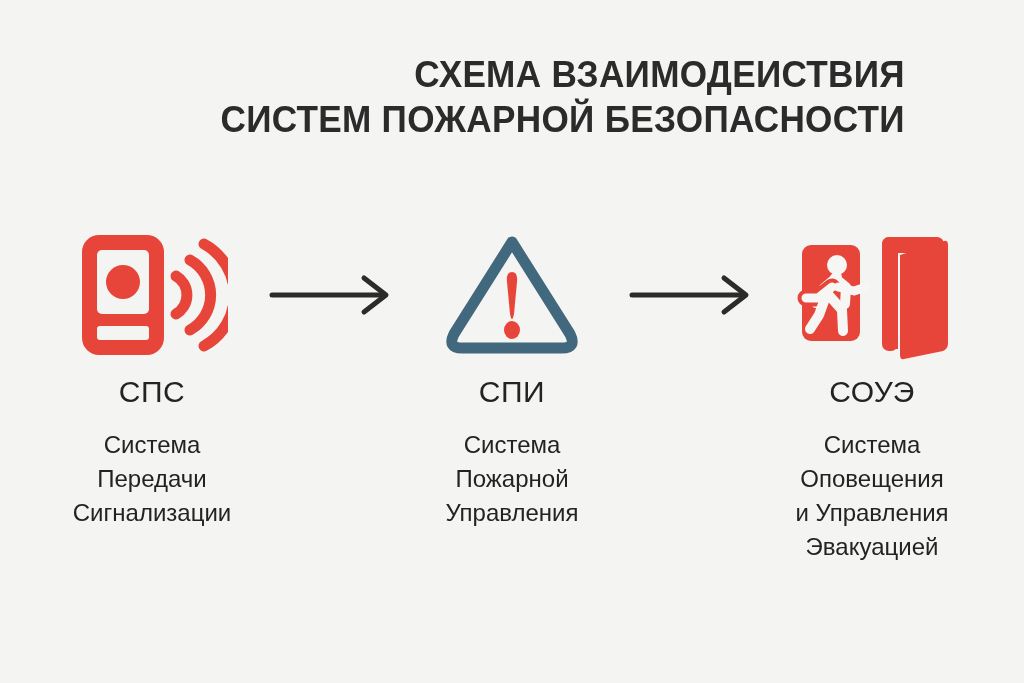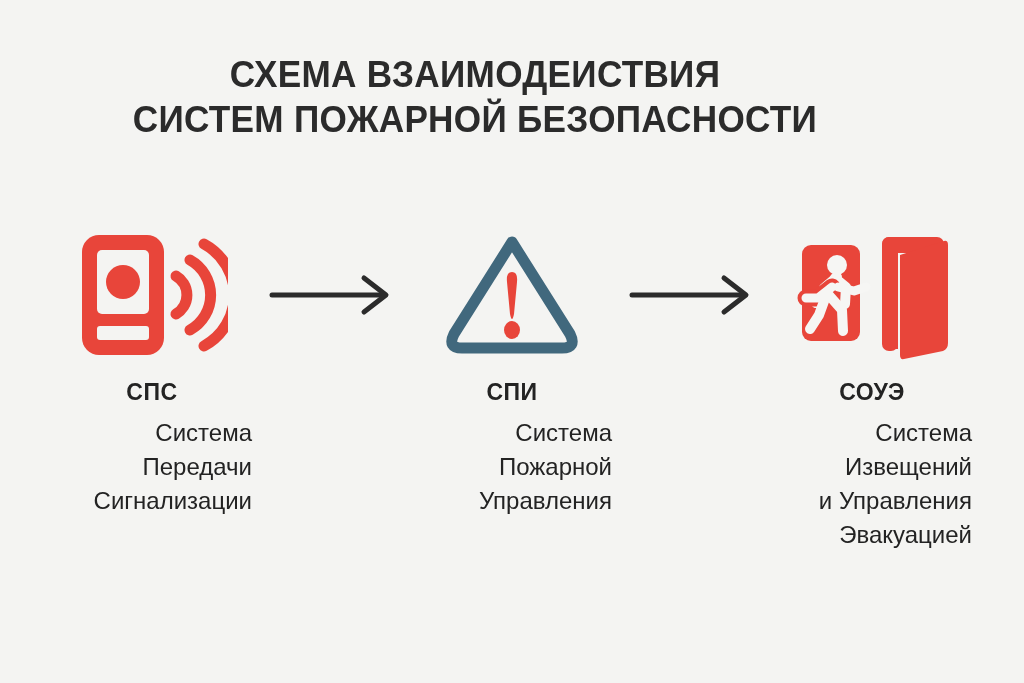--- a/index.html
+++ b/index.html
@@ -17,23 +17,23 @@
     position: relative;
     width: 1024px;
     height: 683px;
     background: #f4f4f2;
   }
 
   
   .title-block {
     position: absolute;
     top: 52px;
-    left: 11px;
+    left: 0;
     width: 928px;
-    text-align: center;
+    text-align: right;
   }
   .title-line {
     display: block;
     color: #2b2b2b;
     font-family: "Liberation Sans", sans-serif;
     font-weight: 700;
     font-size: 37px;
     line-height: 45px;
     letter-spacing: 0.3px;
     transform: scaleX(0.95);
@@ -78,38 +78,37 @@
   }
   .label-col {
     width: 200px;
     text-align: center;
   }
   .label-spacer {
     width: 160px;
   }
   .abbr {
     color: #232323;
-    font-weight: 700;
-    font-size: 23px;
+    font-weight: 400;
+    font-size: 30px;
     line-height: 40px;
     letter-spacing: 0.5px;
-    margin: 0 0 4px 0;
+    margin: 0 0 16px 0;
     white-space: nowrap;
   }
   .desc {
     color: #232323;
     font-weight: 400;
     font-size: 24px;
     line-height: 34px;
     margin: 0;
   }
   .desc span {
     display: block;
     white-space: nowrap;
-    text-align: right;
   }
 </style>
 </head>
 <body>
 
 <div class="canvas">
 
   <div class="title-block">
     <span class="title-line">СХЕМА ВЗАИМОДЕИСТВИЯ</span>
     <span class="title-line">СИСТЕМ ПОЖАРНОЙ БЕЗОПАСНОСТИ</span>
@@ -201,21 +200,21 @@
         <span>Управления</span>
       </p>
     </div>
 
     <div class="label-spacer"></div>
 
     <div class="label-col">
       <p class="abbr">СОУЭ</p>
       <p class="desc">
         <span>Система</span>
-        <span>Извещений</span>
+        <span>Оповещения</span>
         <span>и Управления</span>
         <span>Эвакуацией</span>
       </p>
     </div>
 
   </div>
 
 </div>
 
 </body></html>

